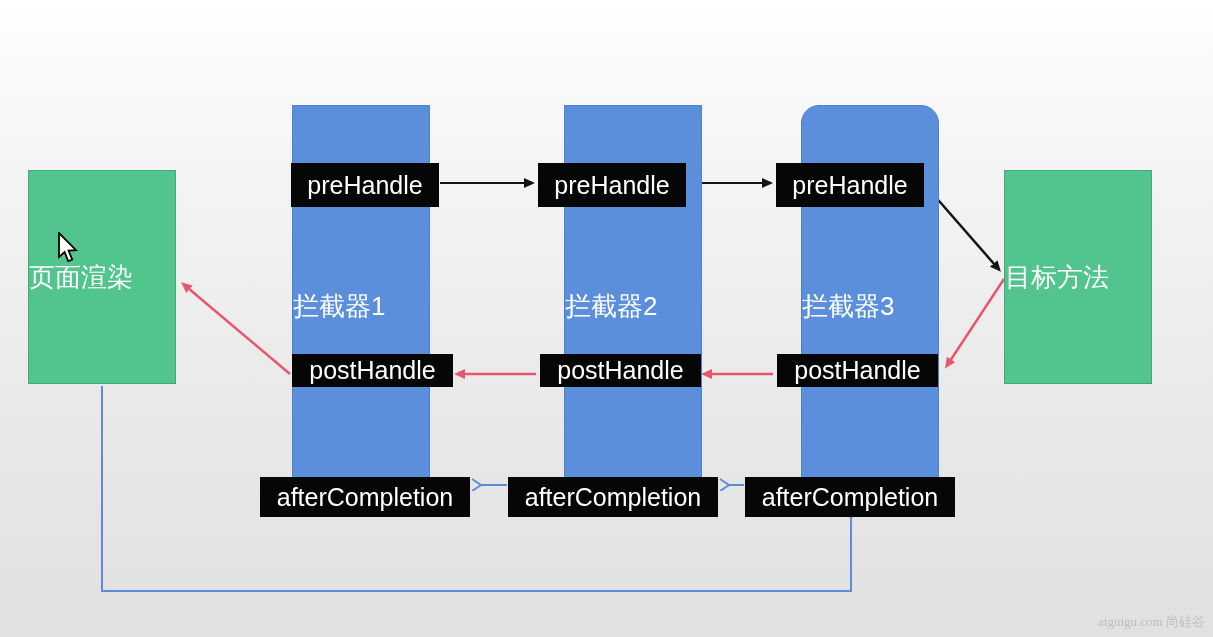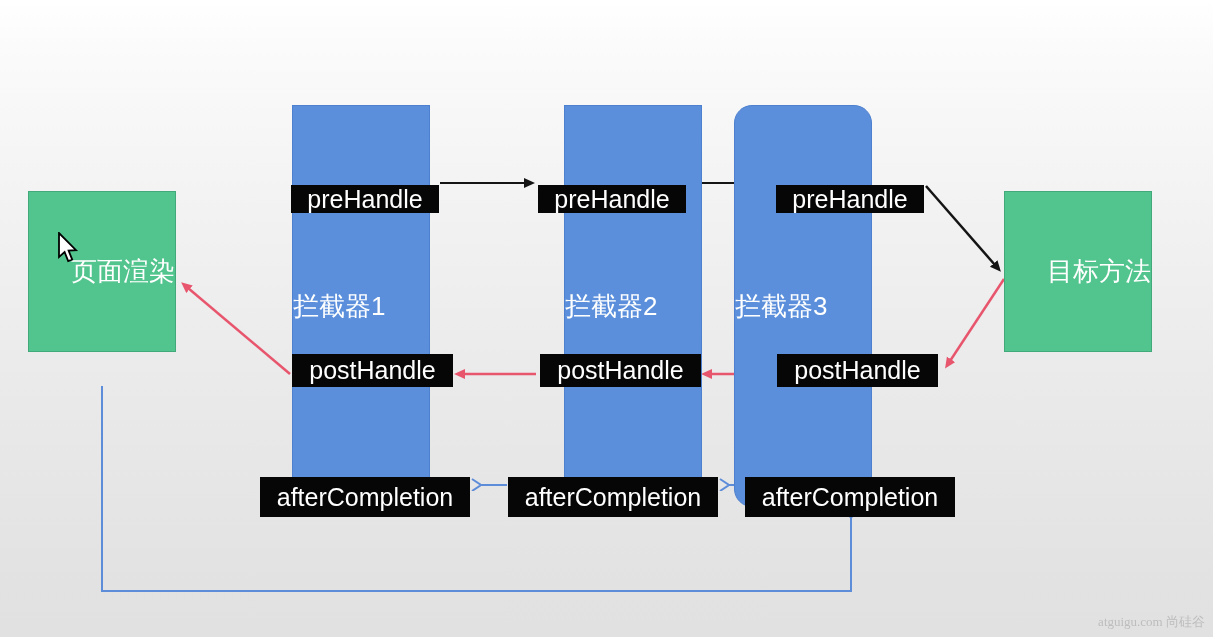--- a/index.html
+++ b/index.html
@@ -11,39 +11,39 @@
     position:relative;width:1213px;height:637px;
     background:linear-gradient(180deg,#ffffff 0%,#fbfbfb 7%,#f3f3f3 30%,#eaeaea 60%,#e2e2e2 92%,#e1e1e1 100%);
   }
   .arrows{position:absolute;left:0;top:0;width:1213px;height:637px;pointer-events:none;}
   .stroke-black{stroke:var(--arrow-black,#141414);}
   .fill-black{fill:var(--arrow-black,#141414);}
   .stroke-red{stroke:var(--arrow-red,#e8566e);}
   .fill-red{fill:var(--arrow-red,#e8566e);}
   .stroke-blue{stroke:var(--arrow-blue,#5d8cd9);}
   .green-box{
-    position:absolute;width:148px;height:161px;
+    position:absolute;width:148px;height:214px;
     background:var(--box-green,#52c48d);
     border:1px solid var(--box-green-border,#42a97b);
-    display:flex;align-items:center;justify-content:flex-end;
-    color:#ffffff;font-size:26px;box-sizing:border-box;margin-top:21px;
+    display:flex;align-items:center;justify-content:flex-start;
+    color:#ffffff;font-size:26px;box-sizing:border-box;
   }
   .bar{
     position:absolute;top:105px;width:138px;height:402px;
     background:var(--bar-blue,#5b8fdb);
     border:1px solid var(--bar-blue-border,#4d80cf);
     display:flex;align-items:center;justify-content:flex-start;
     color:#ffffff;font-size:26px;box-sizing:border-box;
   }
   .blackbox{
     position:absolute;background:var(--label-black,#060606);
     display:flex;align-items:center;justify-content:center;
     color:#ffffff;font-size:25px;white-space:nowrap;box-sizing:border-box;
   }
-  .pre{top:163px;height:28px;width:148px;margin-top:22px;}
+  .pre{top:163px;height:44px;width:148px;}
   .post{top:354px;height:33px;width:161px;}
   .after{top:477px;height:40px;width:210px;}
   .watermark{
     position:absolute;right:8px;bottom:6px;
     color:var(--watermark-gray,#bdbdbd);font-size:13px;font-family:Liberation Serif, serif;
   }
   .cursor{position:absolute;left:57px;top:232px;}
 </style>
 </head>
 <body>
@@ -104,21 +104,21 @@
   <div class="blackbox pre" style="left:538px;">
     <span>preHandle</span>
   </div>
   <div class="blackbox post" style="left:540px;">
     <span>postHandle</span>
   </div>
   <div class="blackbox after" style="left:508px;">
     <span>afterCompletion</span>
   </div>
 
-  <div class="bar" style="left:734px;border-radius:18px;">
+  <div class="bar" style="left:801px;border-radius:18px;">
     <span>拦截器3</span>
   </div>
   <div class="blackbox pre" style="left:776px;">
     <span>preHandle</span>
   </div>
   <div class="blackbox post" style="left:777px;">
     <span>postHandle</span>
   </div>
   <div class="blackbox after" style="left:745px;">
     <span>afterCompletion</span>

